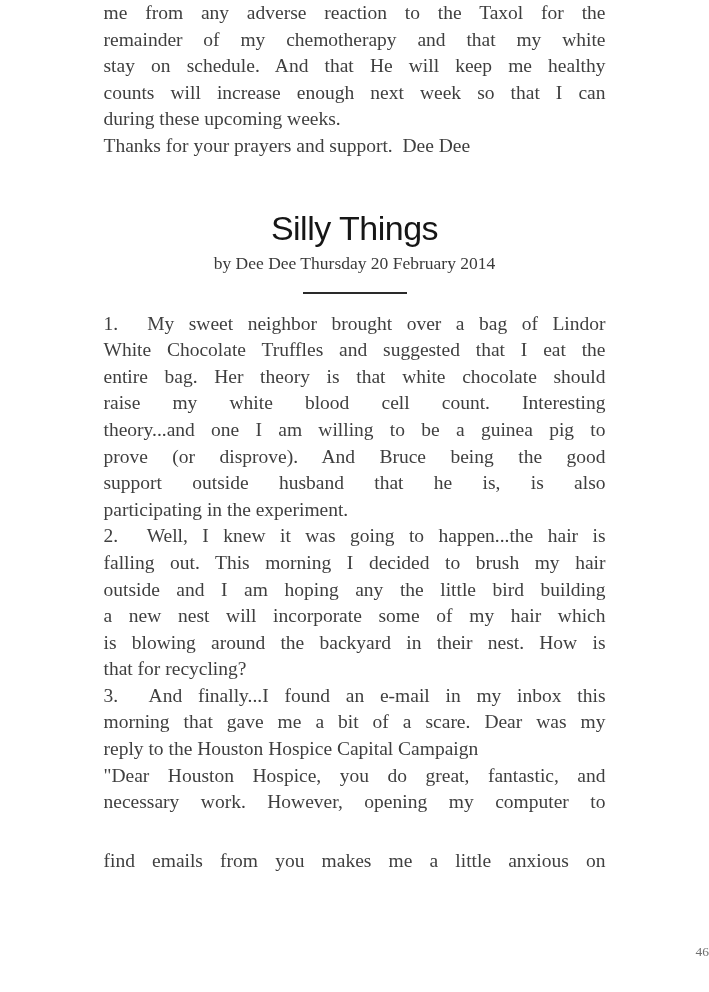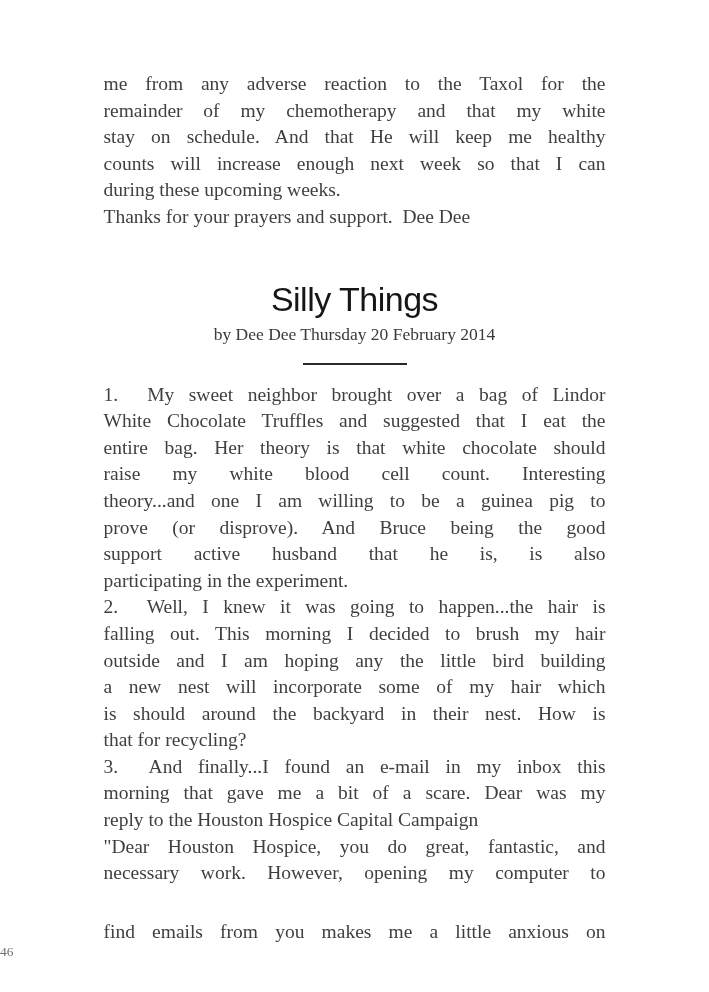--- a/index.html
+++ b/index.html
@@ -12,21 +12,20 @@
     width: 709px;
     height: 992px;
     background: #ffffff;
     overflow: hidden;
     font-family: "Liberation Serif", "DejaVu Serif", serif;
     color: #3f3f3f;
   }
   .text-column {
     width: 502px;
     margin: 0 auto;
-    padding-top: 71px;
   }
   .para {
     font-size: 19.5px;
     line-height: 26.6px;
     color: #3f3f3f;
     margin: 0;
   }
   .para .line {
     text-align: justify;
     text-align-last: justify;
@@ -63,21 +62,21 @@
     margin: 17px auto 0 auto;
   }
   .body-block {
     margin-top: 17px;
   }
   .page-number {
     position: absolute;
     left: 0;
     right: 0;
     bottom: 32px;
-    text-align: left;
+    text-align: right;
     font-size: 13.5px;
     color: #6e6e6e;
   }
 </style>
 </head>
 <body>
 
 <div class="page">
   <div class="text-column">
 
@@ -100,29 +99,29 @@
     <div class="separator"></div>
 
     <div class="body-block">
       <div class="para">
           <div class="line">1.&nbsp; My sweet neighbor brought over a bag of Lindor</div>
           <div class="line">White Chocolate Truffles and suggested that I eat the</div>
           <div class="line">entire bag. Her theory is that white chocolate should</div>
           <div class="line">raise my white blood cell count. Interesting</div>
           <div class="line">theory...and one I am willing to be a guinea pig to</div>
           <div class="line">prove (or disprove). And Bruce being the good</div>
-          <div class="line">support active husband that he is, is also</div>
+          <div class="line">support outside husband that he is, is also</div>
           <div class="line">participating in the experiment.</div>
         </div>
       <div class="para">
           <div class="line">2.&nbsp; Well, I knew it was going to happen...the hair is</div>
           <div class="line">falling out. This morning I decided to brush my hair</div>
           <div class="line">outside and I am hoping any the little bird building</div>
           <div class="line">a new nest will incorporate some of my hair which</div>
-          <div class="line">is should around the backyard in their nest. How is</div>
+          <div class="line">is blowing around the backyard in their nest. How is</div>
           <div class="line">that for recycling?</div>
         </div>
       <div class="para">
           <div class="line">3.&nbsp; And finally...I found an e-mail in my inbox this</div>
           <div class="line">morning that gave me a bit of a scare. Dear was my</div>
           <div class="line">reply to the Houston Hospice Capital Campaign</div>
         </div>
       <div class="para" data-justify-last="true">
           <div class="line">"Dear Houston Hospice, you do great, fantastic, and</div>
           <div class="line">necessary work. However, opening my computer to</div>

